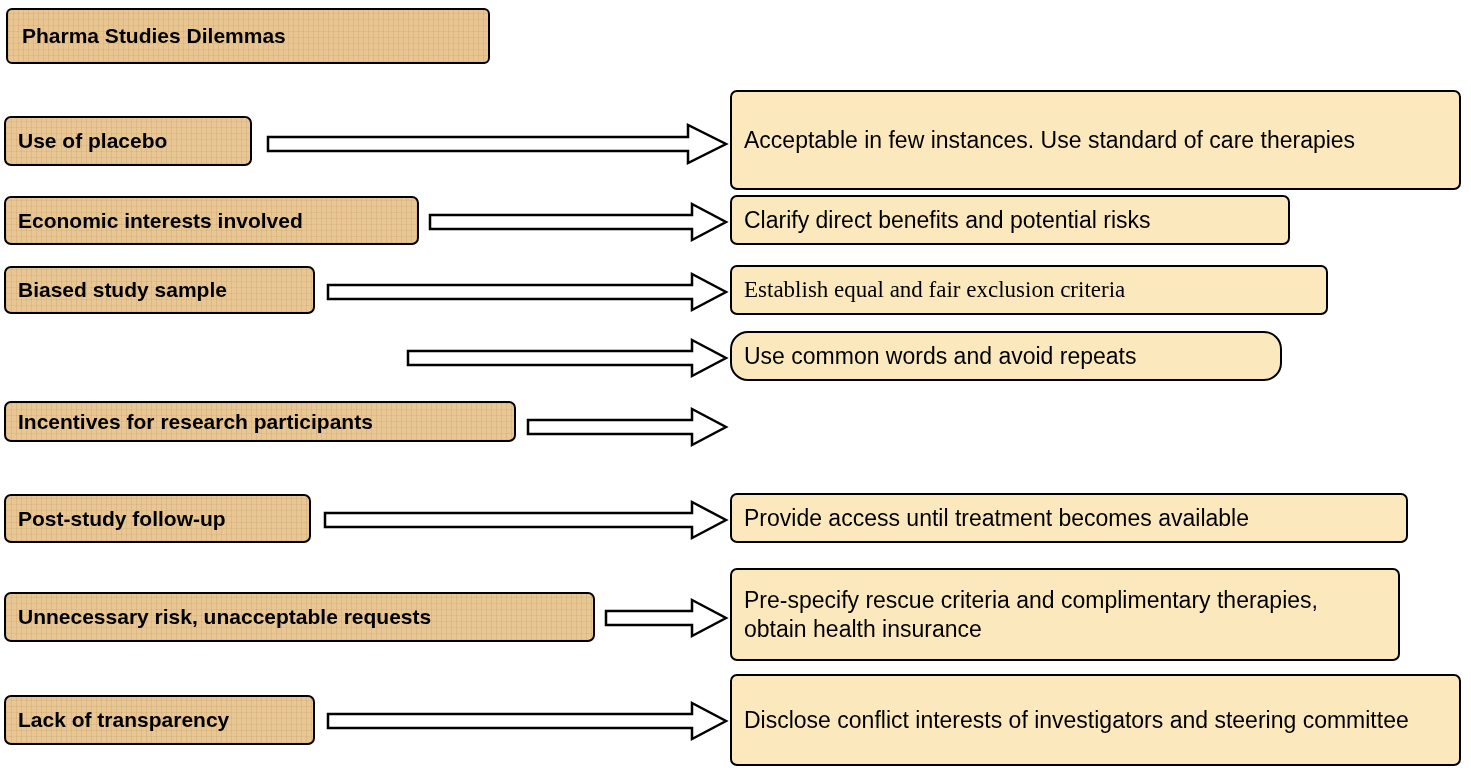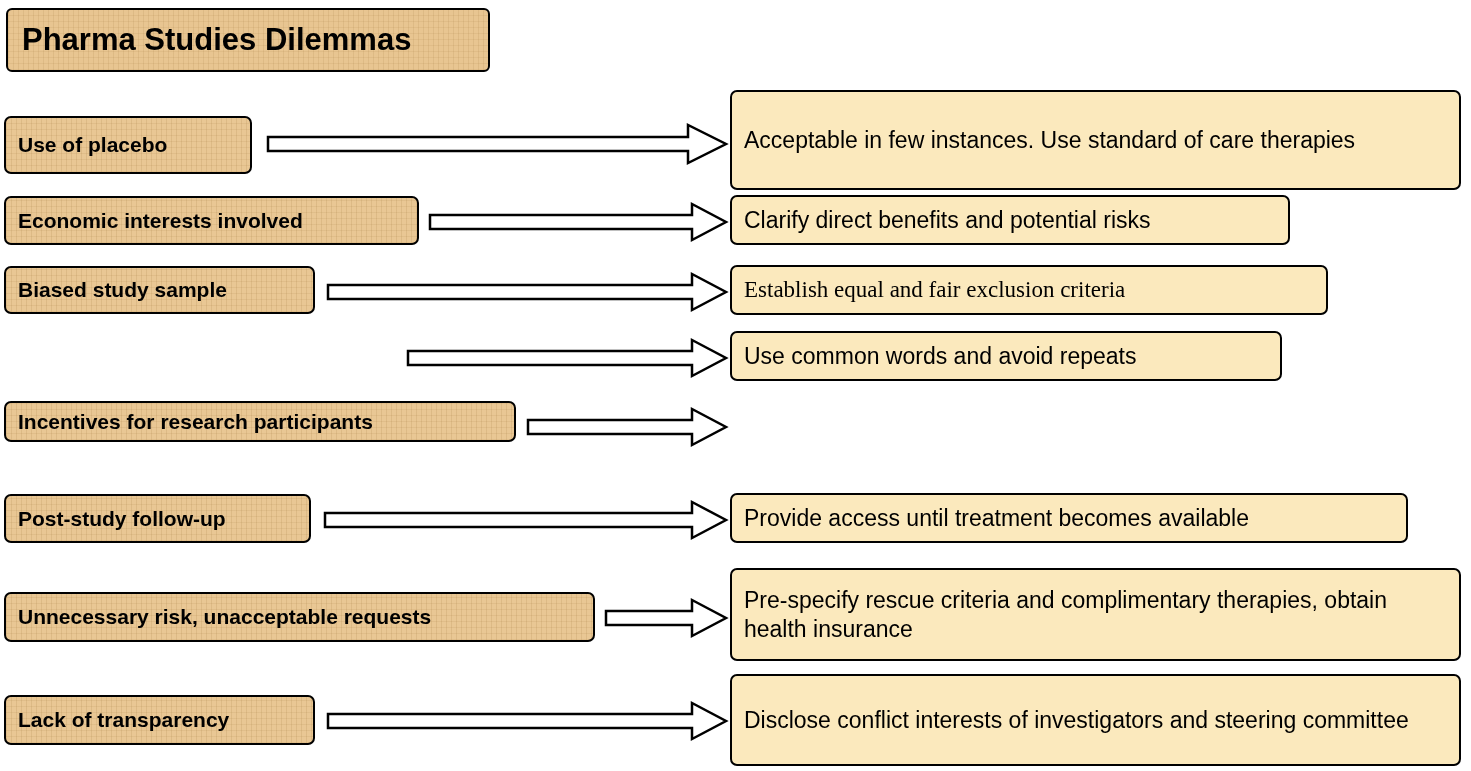--- a/index.html
+++ b/index.html
@@ -28,22 +28,22 @@
     display: flex;
     align-items: center;
     padding: 0 14px;
     font-weight: bold;
     color: #000000;
   }
   .header-left {
     left: 6px;
     top: 8px;
     width: 484px;
-    height: 64px;
-    font-size: 31px;
+    height: 56px;
+    font-size: 21px;
     
     background:
       repeating-linear-gradient(90deg, rgba(150,110,50,0.13) 0px, rgba(150,110,50,0.13) 1px, rgba(255,255,255,0) 1px, rgba(255,255,255,0) 5px),
       repeating-linear-gradient(0deg, rgba(150,110,50,0.10) 0px, rgba(150,110,50,0.10) 1px, rgba(255,255,255,0) 1px, rgba(255,255,255,0) 6px),
       #e8c591;
   }
   .header-right {
     left: 728px;
     top: 8px;
     width: 352px;
@@ -96,21 +96,21 @@
     overflow: visible;
   }
 </style>
 </head>
 <body>
 
 <div id="canvas">
 
   <div class="header-box header-left">Pharma Studies Dilemmas</div>
 
-  <div class="dilemma" style="top:116px; width:248px; height:58px;">Use of placebo</div>
+  <div class="dilemma" style="top:116px; width:248px; height:50px;">Use of placebo</div>
   <div class="arrow" style="left:268px; top:122px; width:460px; height:44px;">
     <svg width="460" height="44" viewBox="0 0 460 44">
       <polygon points="0,15 420,15 420,3 458,22 420,41 420,29 0,29" fill="#ffffff" stroke="#000000" stroke-width="2.5"></polygon>
     </svg>
   </div>
   <div class="solution" style="top:90px; width:731px; height:100px;">Acceptable in few instances. Use standard of care therapies</div>
 
   <div class="dilemma" style="top:196px; width:415px; height:49px;">Economic interests involved</div>
   <div class="arrow" style="left:430px; top:202px; width:298px; height:40px;">
     <svg width="298" height="40" viewBox="0 0 298 40">
@@ -125,21 +125,21 @@
       <polygon points="0,13 364,13 364,2 398,20 364,38 364,27 0,27" fill="#ffffff" stroke="#000000" stroke-width="2.5"></polygon>
     </svg>
   </div>
   <div class="solution" style="top:265px; width:598px; height:50px;font-family:Liberation Serif, serif;">Establish equal and fair exclusion criteria</div>
 
   <div class="arrow" style="left:408px; top:338px; width:320px; height:40px;">
     <svg width="320" height="40" viewBox="0 0 320 40">
       <polygon points="0,13 284,13 284,2 318,20 284,38 284,27 0,27" fill="#ffffff" stroke="#000000" stroke-width="2.5"></polygon>
     </svg>
   </div>
-  <div class="solution" style="top:331px; width:552px; height:50px;">Use common words and avoid repeats</div>
+  <div class="solution" style="top:331px; width:552px; height:50px;border-radius:18px;">Use common words and avoid repeats</div>
 
   <div class="dilemma" style="top:401px; width:512px; height:41px;">Incentives for research participants</div>
   <div class="arrow" style="left:528px; top:407px; width:200px; height:40px;">
     <svg width="200" height="40" viewBox="0 0 200 40">
       <polygon points="0,13 164,13 164,2 198,20 164,38 164,27 0,27" fill="#ffffff" stroke="#000000" stroke-width="2.5"></polygon>
     </svg>
   </div>
 
   <div class="dilemma" style="top:494px; width:307px; height:49px;">Post-study follow-up</div>
   <div class="arrow" style="left:325px; top:500px; width:403px; height:40px;">
@@ -148,21 +148,21 @@
     </svg>
   </div>
   <div class="solution" style="top:493px; width:678px; height:50px;">Provide access until treatment becomes available</div>
 
   <div class="dilemma" style="top:592px; width:591px; height:50px;">Unnecessary risk, unacceptable requests</div>
   <div class="arrow" style="left:606px; top:598px; width:122px; height:40px;">
     <svg width="122" height="40" viewBox="0 0 122 40">
       <polygon points="0,13 86,13 86,2 120,20 86,38 86,27 0,27" fill="#ffffff" stroke="#000000" stroke-width="2.5"></polygon>
     </svg>
   </div>
-  <div class="solution" style="top:568px; width:731px; height:93px;">Pre-specify rescue criteria and complimentary therapies, obtain health insurance</div>
+  <div class="solution" style="top:568px; width:670px; height:93px;">Pre-specify rescue criteria and complimentary therapies, obtain health insurance</div>
 
   <div class="dilemma" style="top:695px; width:311px; height:50px;">Lack of transparency</div>
   <div class="arrow" style="left:328px; top:701px; width:400px; height:40px;">
     <svg width="400" height="40" viewBox="0 0 400 40">
       <polygon points="0,13 364,13 364,2 398,20 364,38 364,27 0,27" fill="#ffffff" stroke="#000000" stroke-width="2.5"></polygon>
     </svg>
   </div>
   <div class="solution" style="top:674px; width:731px; height:92px;">Disclose conflict interests of investigators and steering committee</div>
 
 </div>

